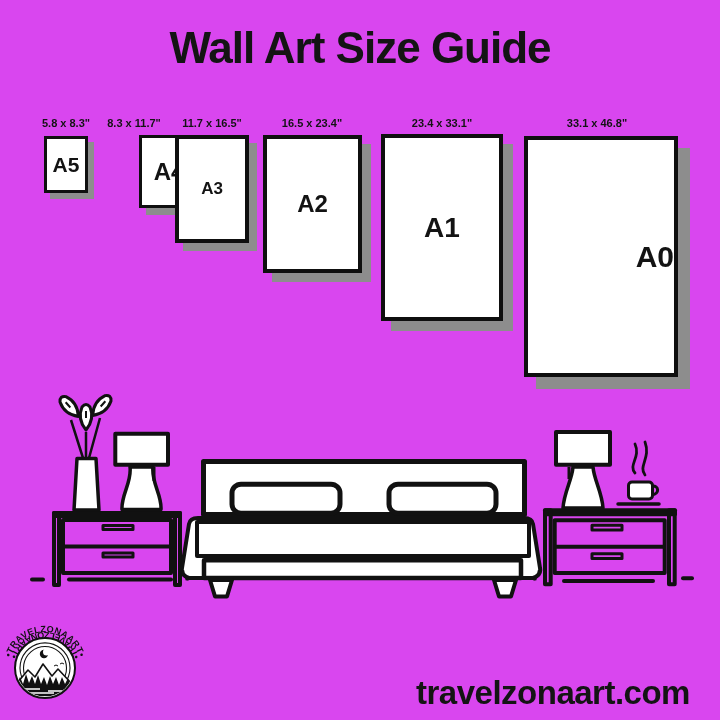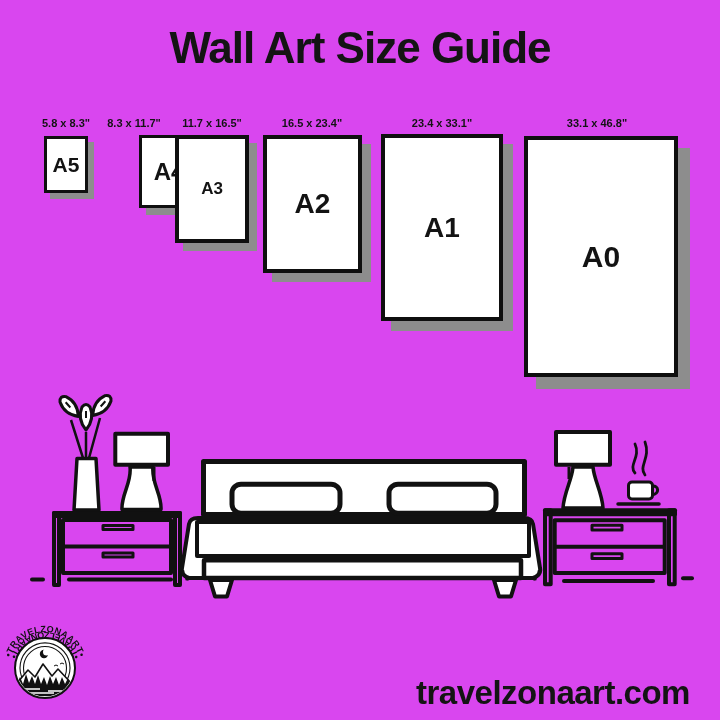--- a/index.html
+++ b/index.html
@@ -12,23 +12,23 @@
   .dim{position:absolute;top:117px;transform:translateX(-50%);
        font-size:11px;line-height:12px;font-weight:bold;white-space:nowrap;color:#131313;}
 
   .frame{position:absolute;background:#fff;border:3px solid #0f0f0f;box-sizing:border-box;
          display:flex;align-items:center;justify-content:center;
          font-weight:bold;color:#131313;box-shadow:var(--sh) var(--sh) 0 #8d8d8d;}
 
   .frame-a5{left:44px;top:136px;width:44px;height:57px;--sh:6px;font-size:21px;}
   .frame-a4{left:104px;top:135px;width:60px;height:73px;--sh:7px;font-size:24px;margin-left:35px;}
   .frame-a3{left:175px;top:135px;width:74px;height:108px;--sh:8px;font-size:17px;border-width:4px;}
-  .frame-a2{left:263px;top:135px;width:99px;height:138px;--sh:9px;font-size:28px;border-width:4px;align-items:center;}
+  .frame-a2{left:263px;top:135px;width:99px;height:138px;--sh:9px;font-size:24px;border-width:4px;align-items:center;}
   .frame-a1{left:381px;top:134px;width:122px;height:187px;--sh:10px;font-size:28px;border-width:4px;}
-  .frame-a0{left:524px;top:136px;width:154px;height:241px;--sh:12px;font-size:30px;border-width:4px;}
+  .frame-a0{left:524px;top:136px;width:154px;height:241px;--sh:12px;font-size:30px;border-width:4px;justify-content:flex-end;}
 
   .furniture{position:absolute;left:0;top:380px;}
   .logo{position:absolute;left:2px;top:622px;}
   .logo text{font-family:"Liberation Sans",sans-serif;font-weight:bold;}
 
   .website{position:absolute;top:676px;left:402px;width:302px;text-align:center;
            font-size:33px;line-height:1;font-weight:bold;letter-spacing:-0.5px;color:#141414;}
 </style>
 </head>
 <body>

